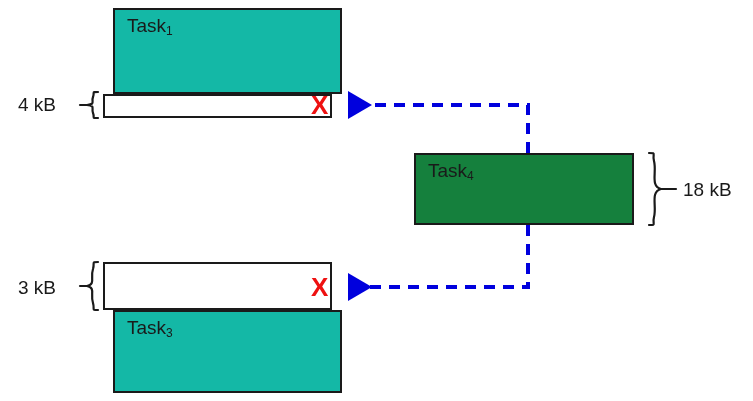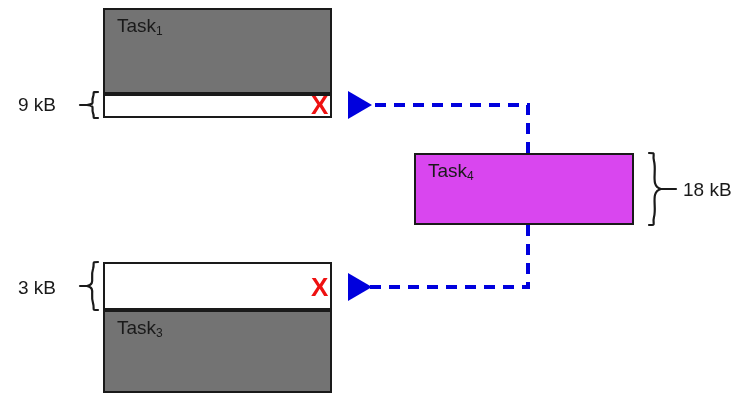--- a/index.html
+++ b/index.html
@@ -25,21 +25,22 @@
     height: 385px;
   }
   .block {
     position: absolute;
     left: 0;
     width: 229px;
     box-sizing: border-box;
     border: 2px solid #1a1a1a;
   }
   .block.used {
-    background: #737373;
+    background: #14b8a6;
+    margin-left: 10px;
   }
   .block.free {
     background: #ffffff;
   }
   .block-label {
     position: absolute;
     left: 12px;
     top: 6px;
     font-size: 19px;
     color: #1a1a1a;
@@ -53,21 +54,21 @@
     top: 3px;
   }
   .task4-box {
     position: absolute;
     left: 414px;
     top: 153px;
     width: 220px;
     height: 72px;
     box-sizing: border-box;
     border: 2px solid #1a1a1a;
-    background: #d946ef;
+    background: #15803d;
     z-index: 5;
   }
   .size-label {
     position: absolute;
     font-size: 19px;
     color: #1a1a1a;
     white-space: nowrap;
   }
   .x-mark {
     position: absolute;
@@ -107,21 +108,21 @@
 
     <div class="block used" style="top:302px; height:83px;">
       <span class="block-label"><span>Task</span><sub>3</sub></span>
     </div>
   </div>
 
   <div class="task4-box">
     <span class="block-label"><span>Task</span><sub>4</sub></span>
   </div>
 
-  <span class="size-label" style="left:18px; top:94px;">9 kB</span>
+  <span class="size-label" style="left:18px; top:94px;">4 kB</span>
   <span class="size-label" style="left:18px; top:277px;">3 kB</span>
   <span class="size-label" style="left:683px; top:179px;">18 kB</span>
 
   <span class="x-mark" style="left:311px; top:92px;">X</span>
   <span class="x-mark" style="left:311px; top:274px;">X</span>
 
   <svg class="overlay braces" viewBox="0 0 753 401" xmlns="http://www.w3.org/2000/svg">
 
     <g fill="none" stroke="#1a1a1a" stroke-width="2.2" stroke-linecap="round">
       <path d="M 98 92 C 91 92, 95 92, 93 97 C 91 102, 96 104, 87 105 C 96 106, 91 108, 93 113 C 95 118, 91 118, 98 118"></path>

